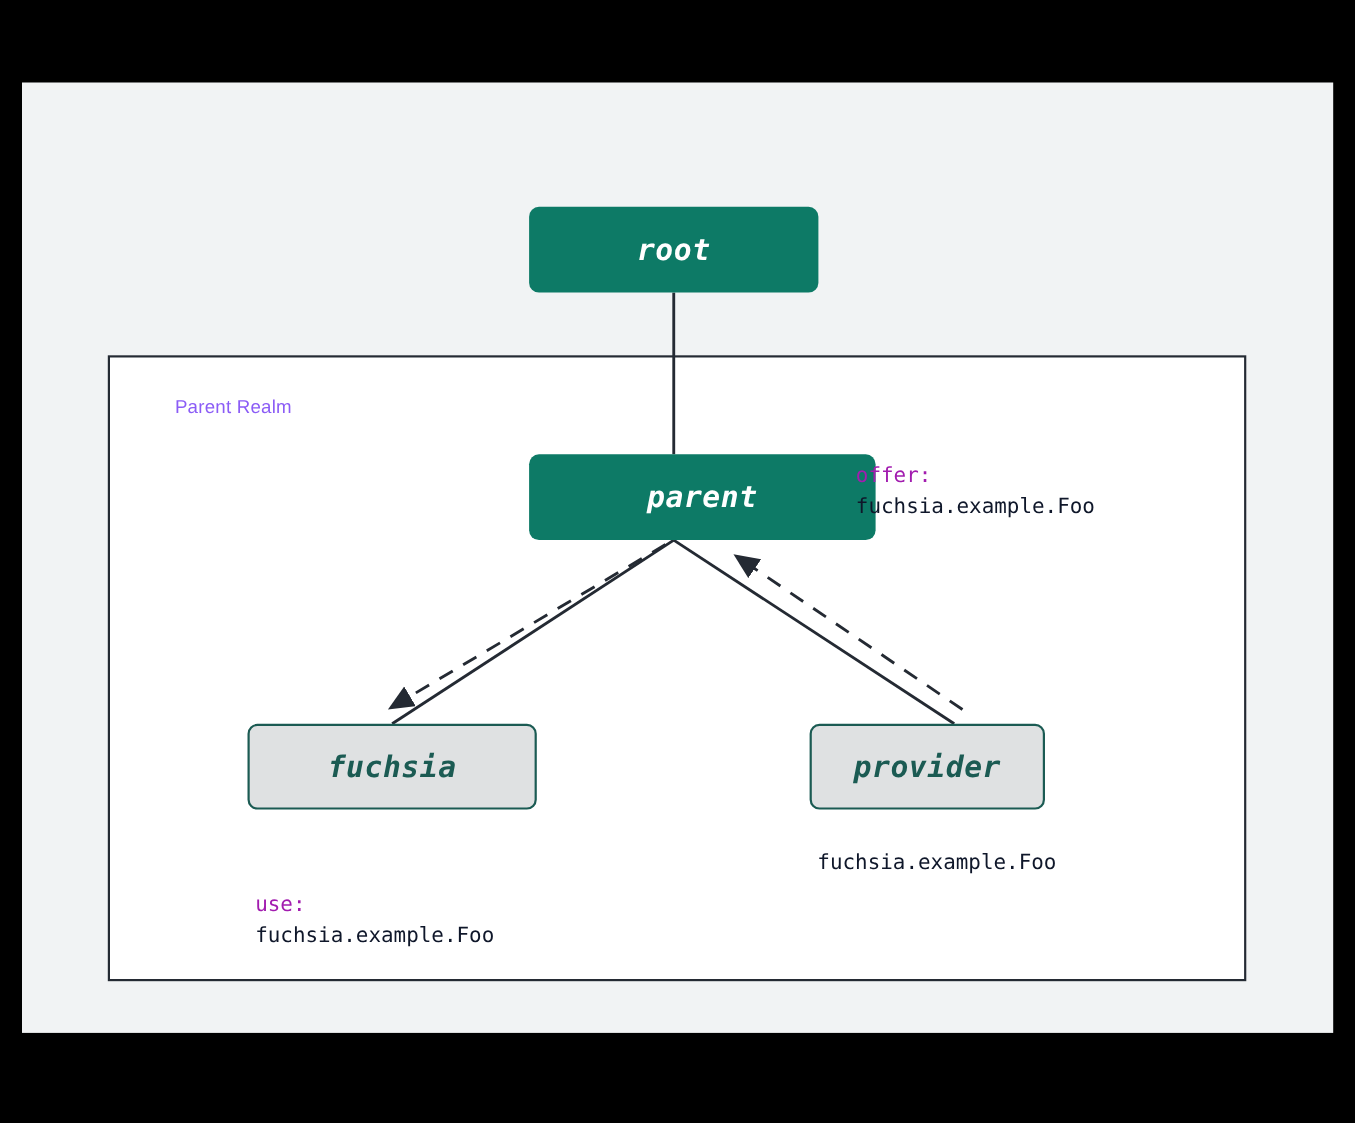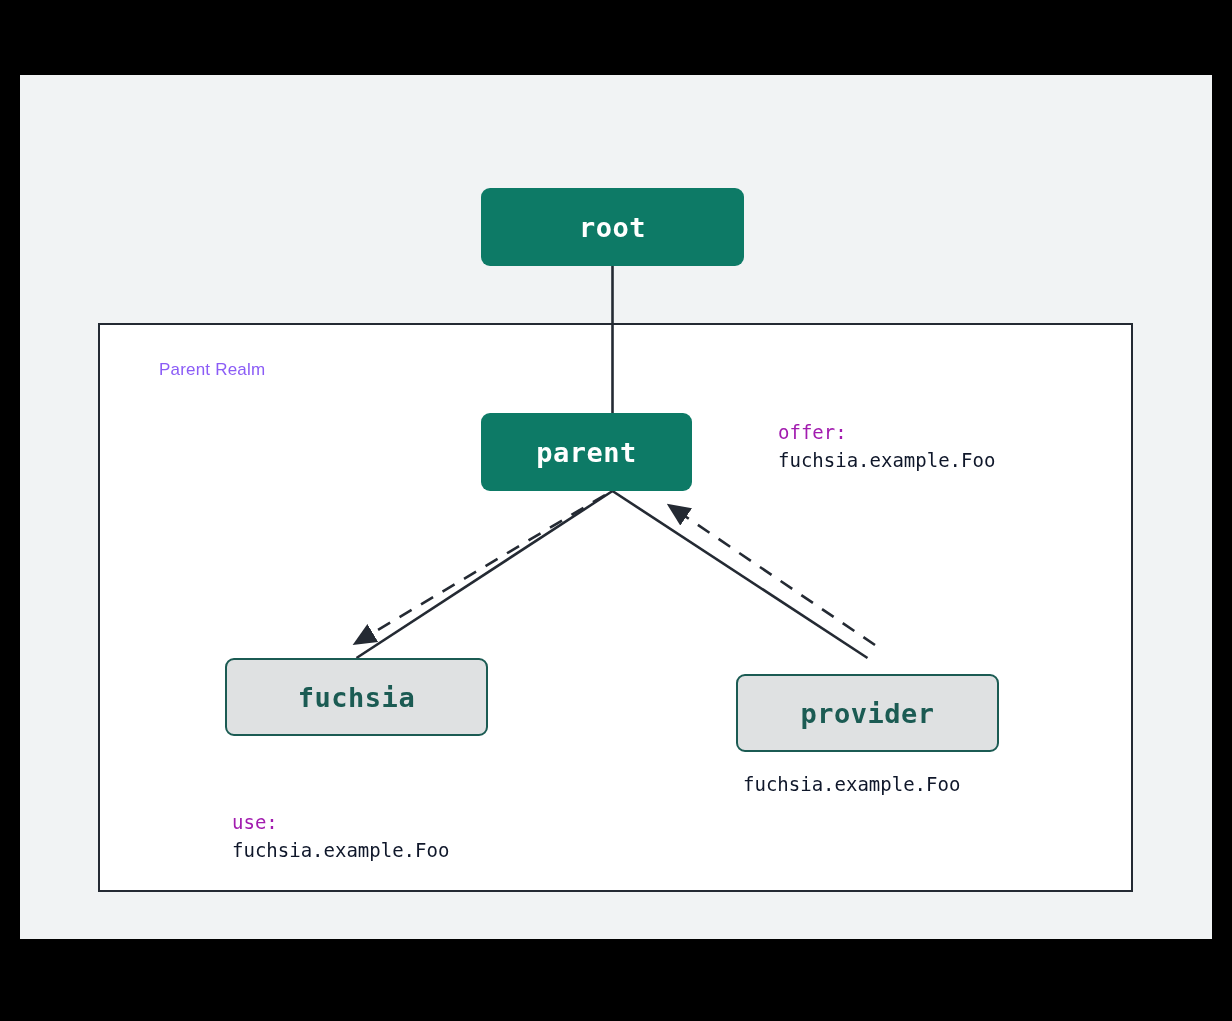--- a/index.html
+++ b/index.html
@@ -61,37 +61,38 @@
   .node {
     position: absolute;
     box-sizing: border-box;
     display: flex;
     align-items: center;
     justify-content: center;
     font-family: "DejaVu Sans Mono", monospace;
     font-size: 27px;
     font-weight: bold;
     letter-spacing: 0.5px;
+    font-style: italic;
   }
   .node.filled {
     background: #0d7a66;
     color: #ffffff;
     border-radius: 9px;
   }
   .node.outlined {
     background: #dfe1e2;
     color: #1b5b53;
     border: 2.5px solid #1b5b53;
     border-radius: 9px;
   }
 
   #node-root     { left: 461px; top: 113px; width: 263px; height: 78px; }
-  #node-parent   { left: 461px; top: 338px; width: 211px; height: 78px; }
+  #node-parent   { left: 461px; top: 338px; width: 315px; height: 78px; }
   #node-client   { left: 205px; top: 583px; width: 263px; height: 78px; }
-  #node-provider { left: 716px; top: 583px; width: 263px; height: 78px; margin-top: 16px; }
+  #node-provider { left: 716px; top: 583px; width: 214px; height: 78px; }
 
   
   .cap {
     position: absolute;
     font-family: "DejaVu Sans Mono", monospace;
     font-size: 19px;
     line-height: 28px;
     white-space: nowrap;
   }
   .cap .kw   { color: #a21caf; display: block; }

